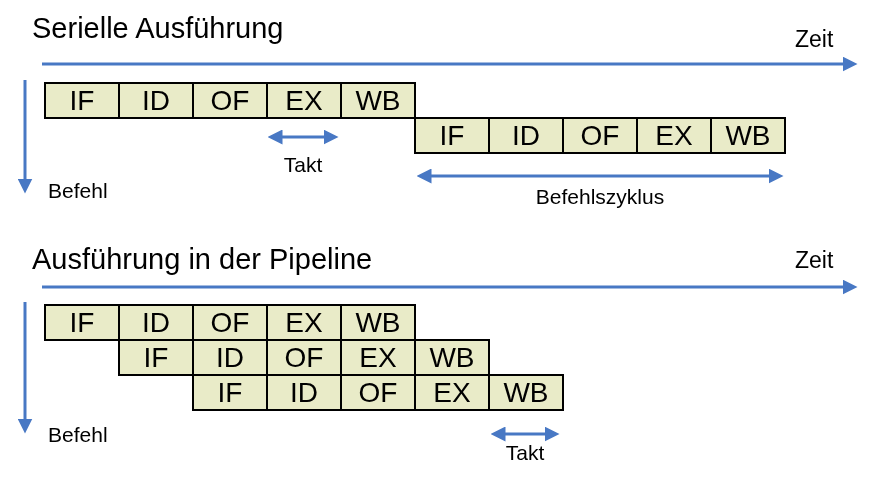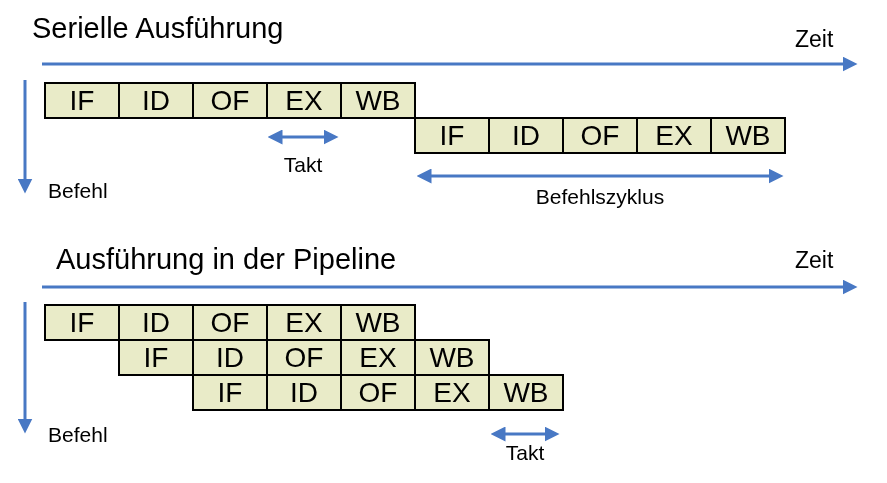--- a/index.html
+++ b/index.html
@@ -67,21 +67,21 @@
       <div class="stage-cell">EX</div>
       <div class="stage-cell">WB</div>
     </div>
 
   <div class="abs label centered" style="left:266px;top:154px;width:74px;">Takt</div>
 
   <div class="abs label" style="left:48px;top:180px;">Befehl</div>
 
   <div class="abs label centered" style="left:414px;top:186px;width:372px;">Befehlszyklus</div>
 
-  <div class="abs title" style="left:32px;top:244px;margin-left:24px;">Ausführung in der Pipeline</div>
+  <div class="abs title" style="left:32px;top:244px;">Ausführung in der Pipeline</div>
 
   <div class="abs zeit" style="left:795px;top:249px;">Zeit</div>
 
   <div class="stage-row" style="left:44px;top:304px;">
       <div class="stage-cell">IF</div>
       <div class="stage-cell">ID</div>
       <div class="stage-cell">OF</div>
       <div class="stage-cell">EX</div>
       <div class="stage-cell">WB</div>
     </div>

